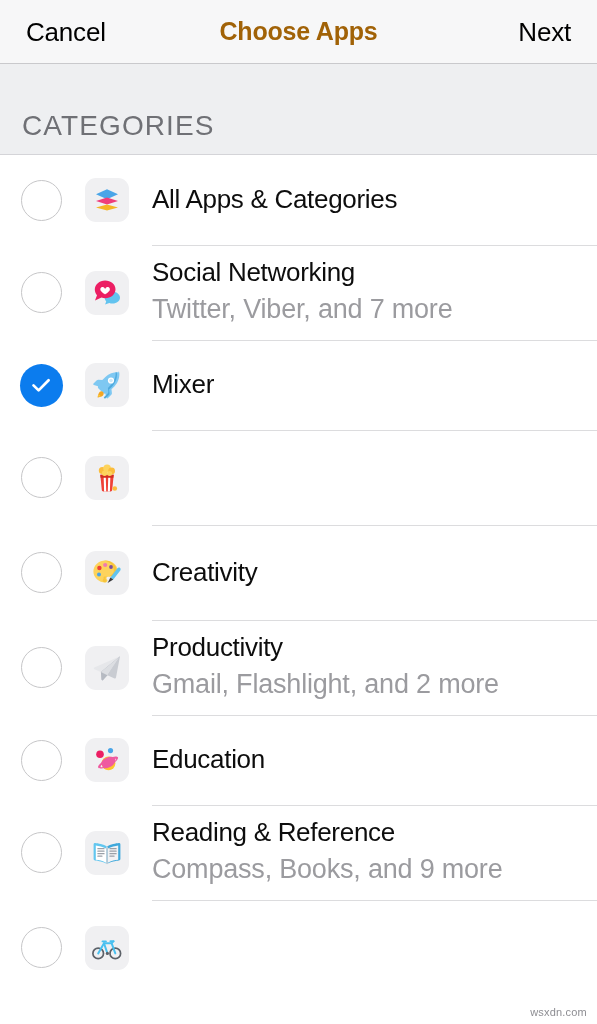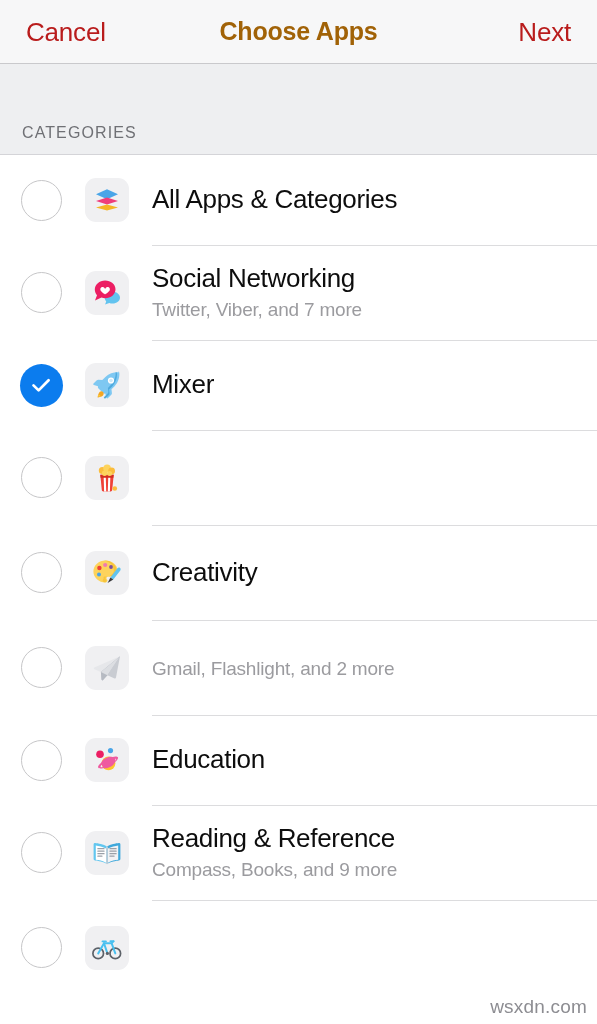--- a/index.html
+++ b/index.html
@@ -25,21 +25,21 @@
     flex: 0 0 64px;
     background: #f7f7f8;
     border-bottom: 1px solid #c9c9cc;
     display: flex;
     align-items: center;
     justify-content: space-between;
     padding: 0 26px;
   }
   .nav-btn {
     font-size: 26px;
-    color: #b91c1c;
+    color: #000000;
     letter-spacing: -0.2px;
     white-space: nowrap;
     cursor: pointer;
     background: none;
     border: none;
     font-family: "Liberation Sans", sans-serif;
     line-height: 1;
   }
   .nav-title {
     position: absolute;
@@ -55,21 +55,21 @@
   
   .section-header {
     flex: 0 0 91px;
     background: #eeeff1;
     border-bottom: 1px solid #d4d4d8;
     display: flex;
     align-items: flex-end;
     padding: 0 0 12px 22px;
   }
   .section-header-label {
-    font-size: 16px;
+    font-size: 28px;
     color: #6f7075;
     letter-spacing: 1.1px;
   }
 
   
   .list {
     flex: 1 1 auto;
     background: #ffffff;
     overflow: hidden;
     border-radius: 8px;
@@ -137,34 +137,34 @@
     min-width: 0;
   }
   .title {
     font-size: 26px;
     color: #0d0d0d;
     letter-spacing: -0.3px;
     line-height: 1.2;
     white-space: nowrap;
   }
   .subtitle {
-    font-size: 19px;
+    font-size: 27px;
     color: #9b9b9f;
     letter-spacing: -0.2px;
     line-height: 1.35;
     margin-top: 3px;
     white-space: nowrap;
   }
 
   
   .watermark {
     position: absolute;
     right: 10px;
     bottom: 6px;
-    font-size: 19px;
+    font-size: 11px;
     color: #8d8d92;
     letter-spacing: 0.2px;
     pointer-events: none;
   }
 </style>
 </head>
 <body>
 
 <div class="screen">
 
@@ -282,20 +282,21 @@
         </div>
         <div class="tile">
           <svg width="32" height="32" viewBox="0 0 32 32">
             <path d="M29 4.2 3.3 15.6c-.7.3-.7 1.3 0 1.6l6.6 2.7L29 4.2Z" fill="#e6e7ea"></path>
             <path d="M29 4.2 9.9 19.9l.6 7.7c.1.8 1.1 1.1 1.6.5l4.3-4.9 7.2 3.2c.6.3 1.3-.1 1.4-.8L29 4.2Z" fill="#c9ccd2"></path>
             <path d="M9.9 19.9 29 4.2l-12.6 19 -4.3 4.9c-.5.6-1.5.3-1.6-.5l-.6-7.7Z" fill="#b6bac2"></path>
             <path d="M16.4 23.2 29 4.2 9.9 19.9l6.5 3.3Z" fill="#dcdee2"></path>
           </svg>
         </div>
         <div class="texts">
+          <div class="title">Productivity</div>
           <div class="subtitle">Gmail, Flashlight, and 2 more</div>
         </div>
       </div>
       <div class="row single">
         <div class="sep"></div>
         <div class="checkbox">
           <div class="cb-ring"></div>
         </div>
         <div class="tile">
           <svg width="32" height="32" viewBox="0 0 32 32">

